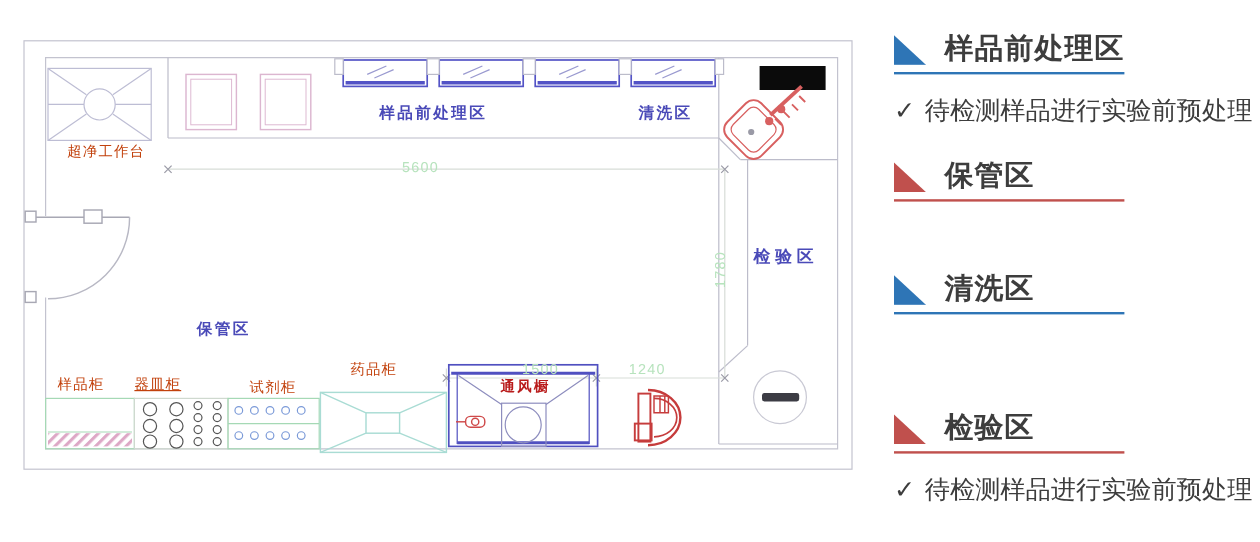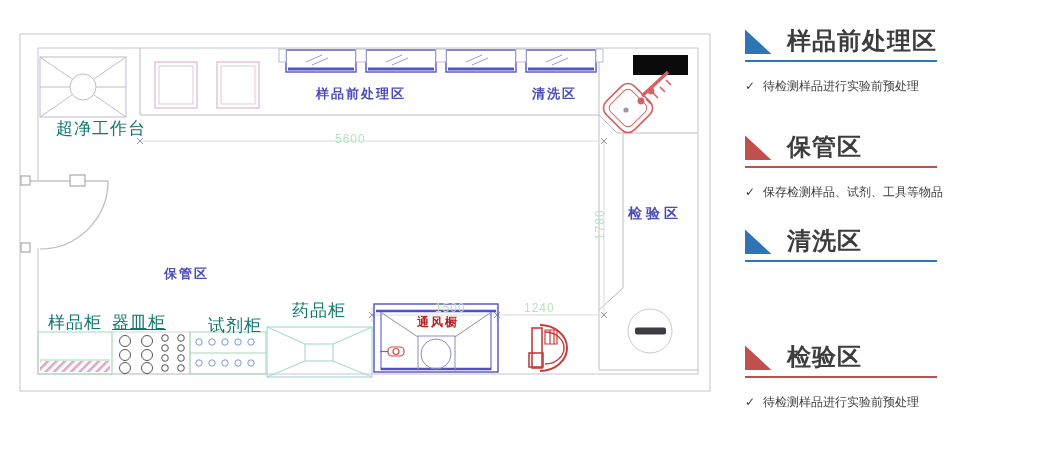--- a/index.html
+++ b/index.html
@@ -3,32 +3,32 @@
 <meta charset="utf-8">
 <style>
   html,body{margin:0;padding:0;background:#ffffff;}
   .canvas{position:relative;width:1050px;height:452px;background:#ffffff;overflow:hidden;
           font-family:"Liberation Sans","DejaVu Sans",sans-serif;}
   
   .plan{position:absolute;left:0;top:0;width:720px;height:452px;}
   .plan svg{position:absolute;left:0;top:0;}
   .plan .lbl{position:absolute;white-space:nowrap;line-height:1;}
   .zlabel{color:#4a4ab8;font-weight:bold;font-size:13px;letter-spacing:2px;}
-  .elabel{color:#0f766e;font-size:17px;letter-spacing:1px;}
+  .elabel{color:#c2410c;font-size:12px;letter-spacing:1px;}
   .dim{color:#b7e3bd;font-size:12px;letter-spacing:1px;}
   .fume{color:#b91c1c;font-weight:bold;font-size:12px;letter-spacing:2px;}
   .dim-vert{transform:rotate(-90deg);transform-origin:left top;}
   
   .panel{position:absolute;left:728px;top:0;width:322px;height:452px;}
   .sec{position:absolute;left:0;width:322px;padding-left:17px;box-sizing:border-box;}
   .hdr{display:flex;align-items:flex-end;}
   .tri{width:27px;height:25px;clip-path:polygon(0 0,0 100%,100% 100%);margin-right:15px;flex:0 0 auto;}
   .title{font-size:24px;font-weight:600;color:#3d3d3d;letter-spacing:1px;line-height:1.1;}
   .rule{height:2px;width:192px;margin-top:6px;}
-  .bullet{margin-top:16px;font-size:12px;color:#3d3d3d;width:300px;line-height:1.45;}
+  .bullet{margin-top:16px;font-size:21px;color:#3d3d3d;width:300px;line-height:1.45;}
   .check{margin-right:8px;}
 </style>
 </head>
 <body>
 
 <div class="canvas">
 
   <div class="plan">
     <svg width="720" height="452" viewBox="0 0 720 452">
       <defs>
@@ -237,21 +237,20 @@
       <div class="rule" style="background: rgb(46, 117, 182);"></div>
       <div class="bullet"><span class="check">✓</span><span>待检测样品进行实验前预处理</span></div>
     </div>
 
     <div class="sec" style="top:134px;">
       <div class="hdr">
         <span class="tri" style="background: rgb(192, 80, 77);"></span>
         <span class="title">保管区</span>
       </div>
       <div class="rule" style="background: rgb(192, 80, 77);"></div>
-      <div class="bullet"><span class="check">✓</span><span>保存检测样品、试剂、工具等物品</span></div>
     </div>
 
     <div class="sec" style="top:228px;">
       <div class="hdr">
         <span class="tri" style="background: rgb(46, 117, 182);"></span>
         <span class="title">清洗区</span>
       </div>
       <div class="rule" style="background: rgb(46, 117, 182);"></div>
     </div>
 

